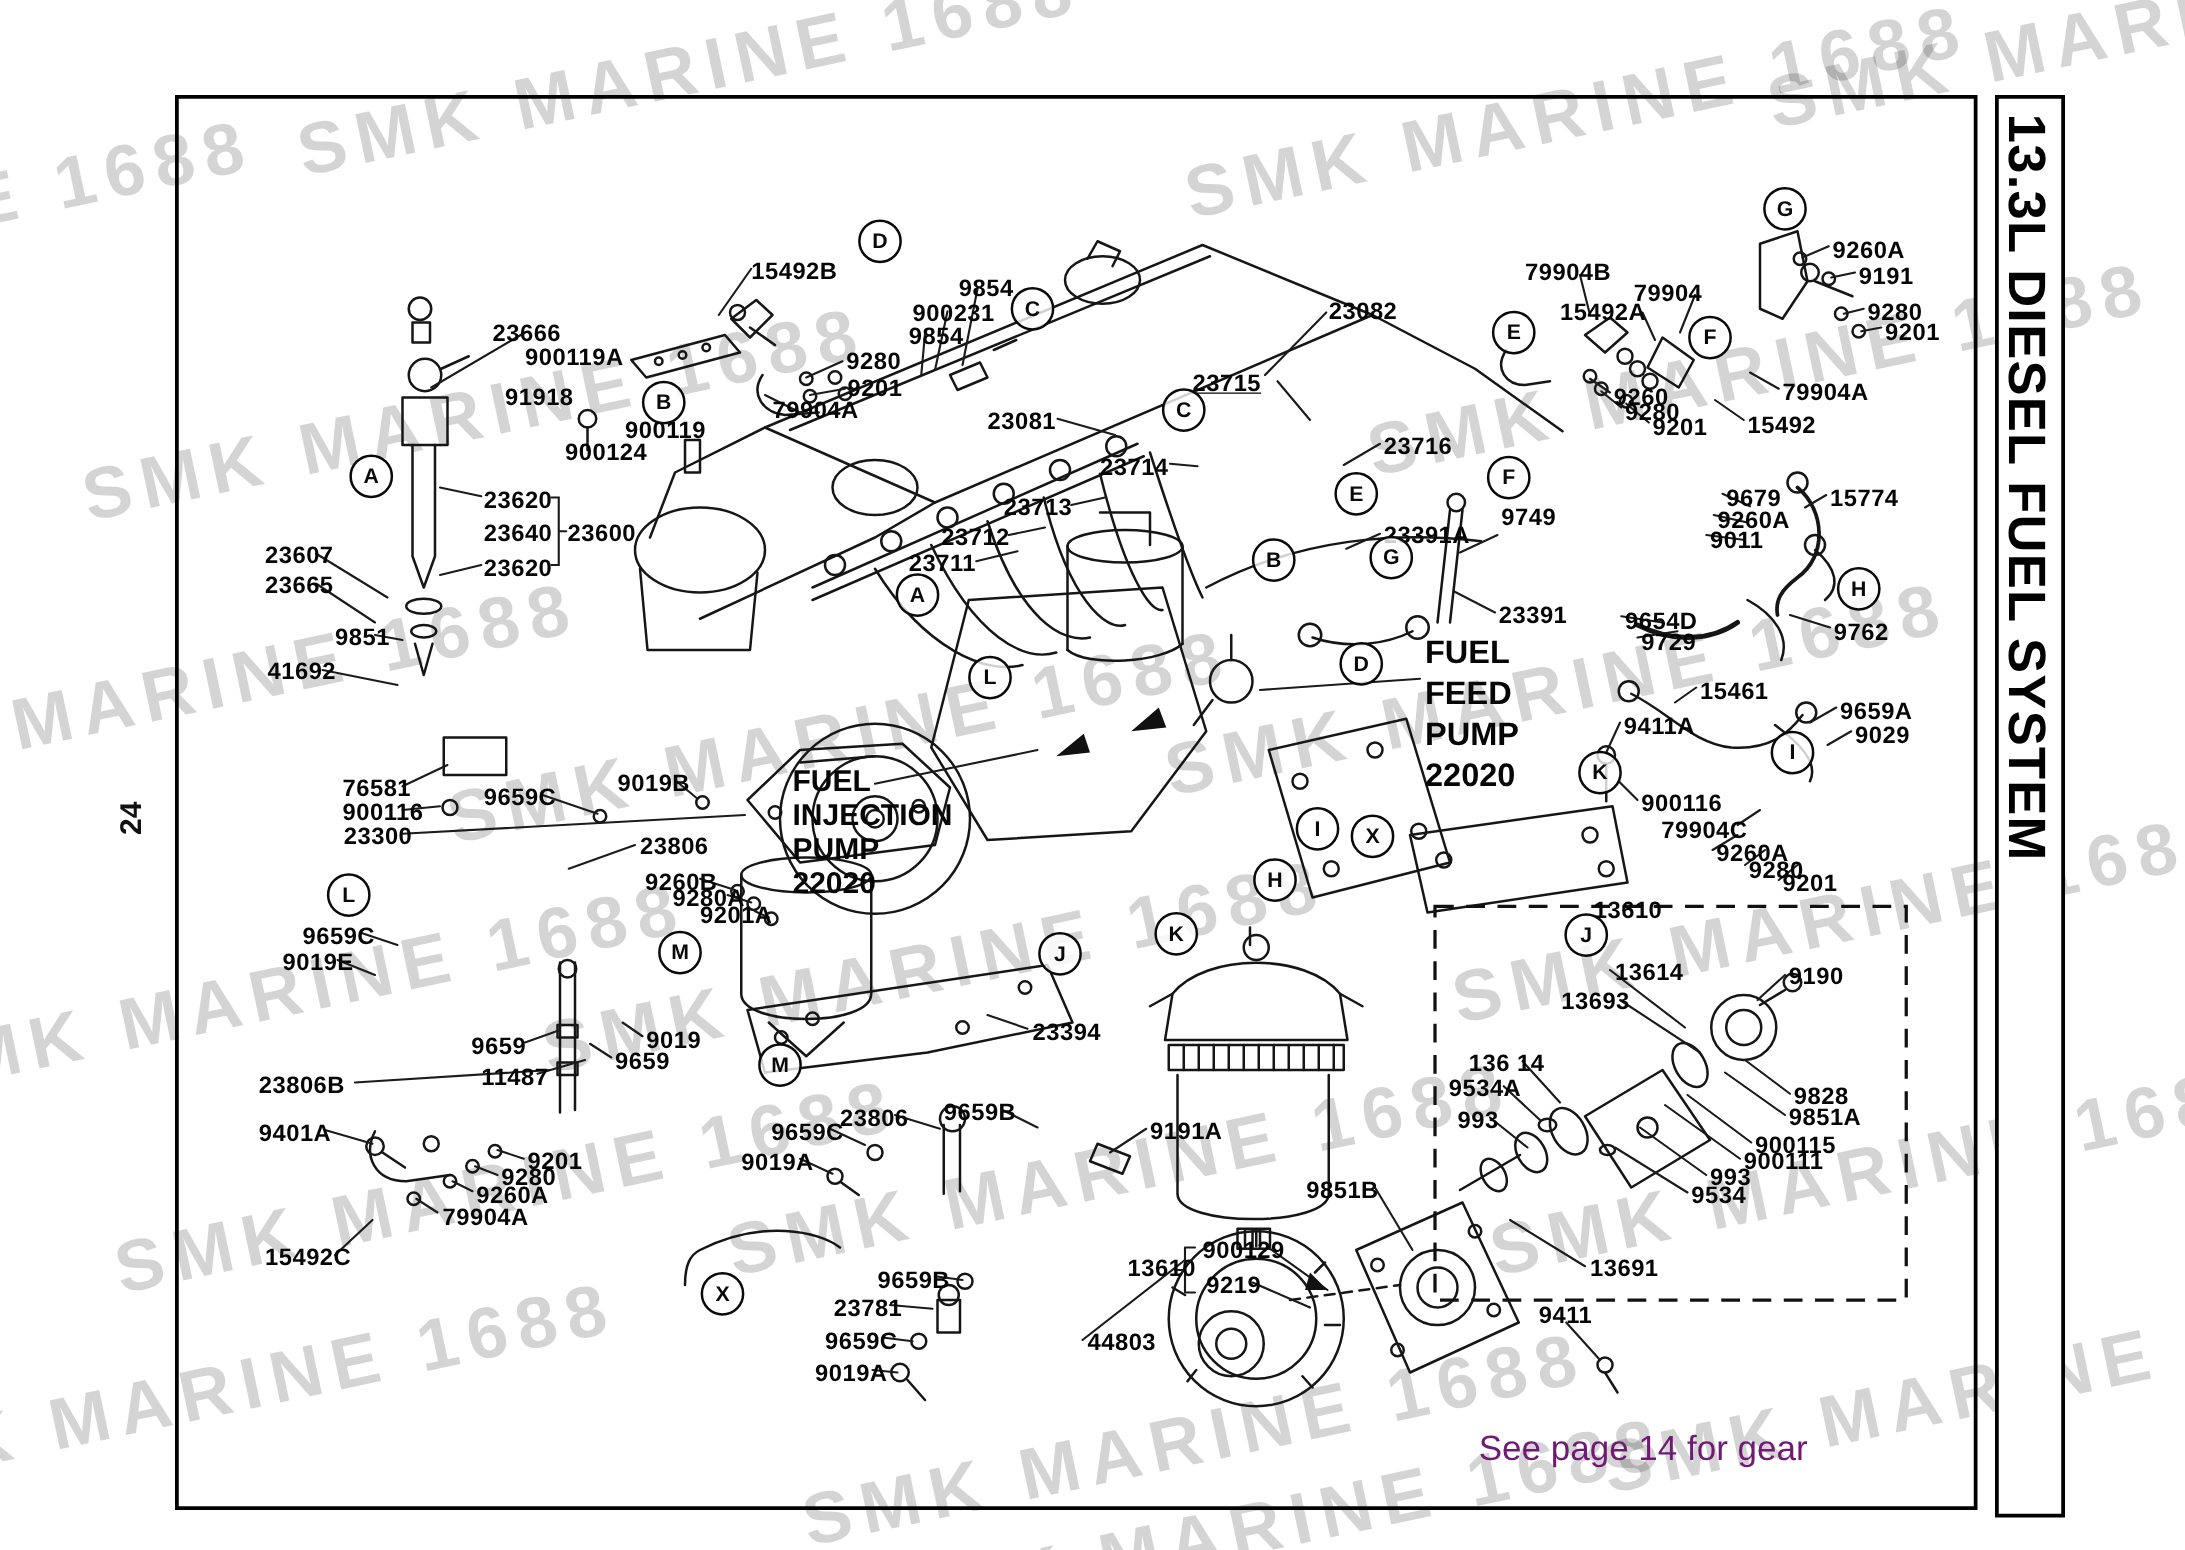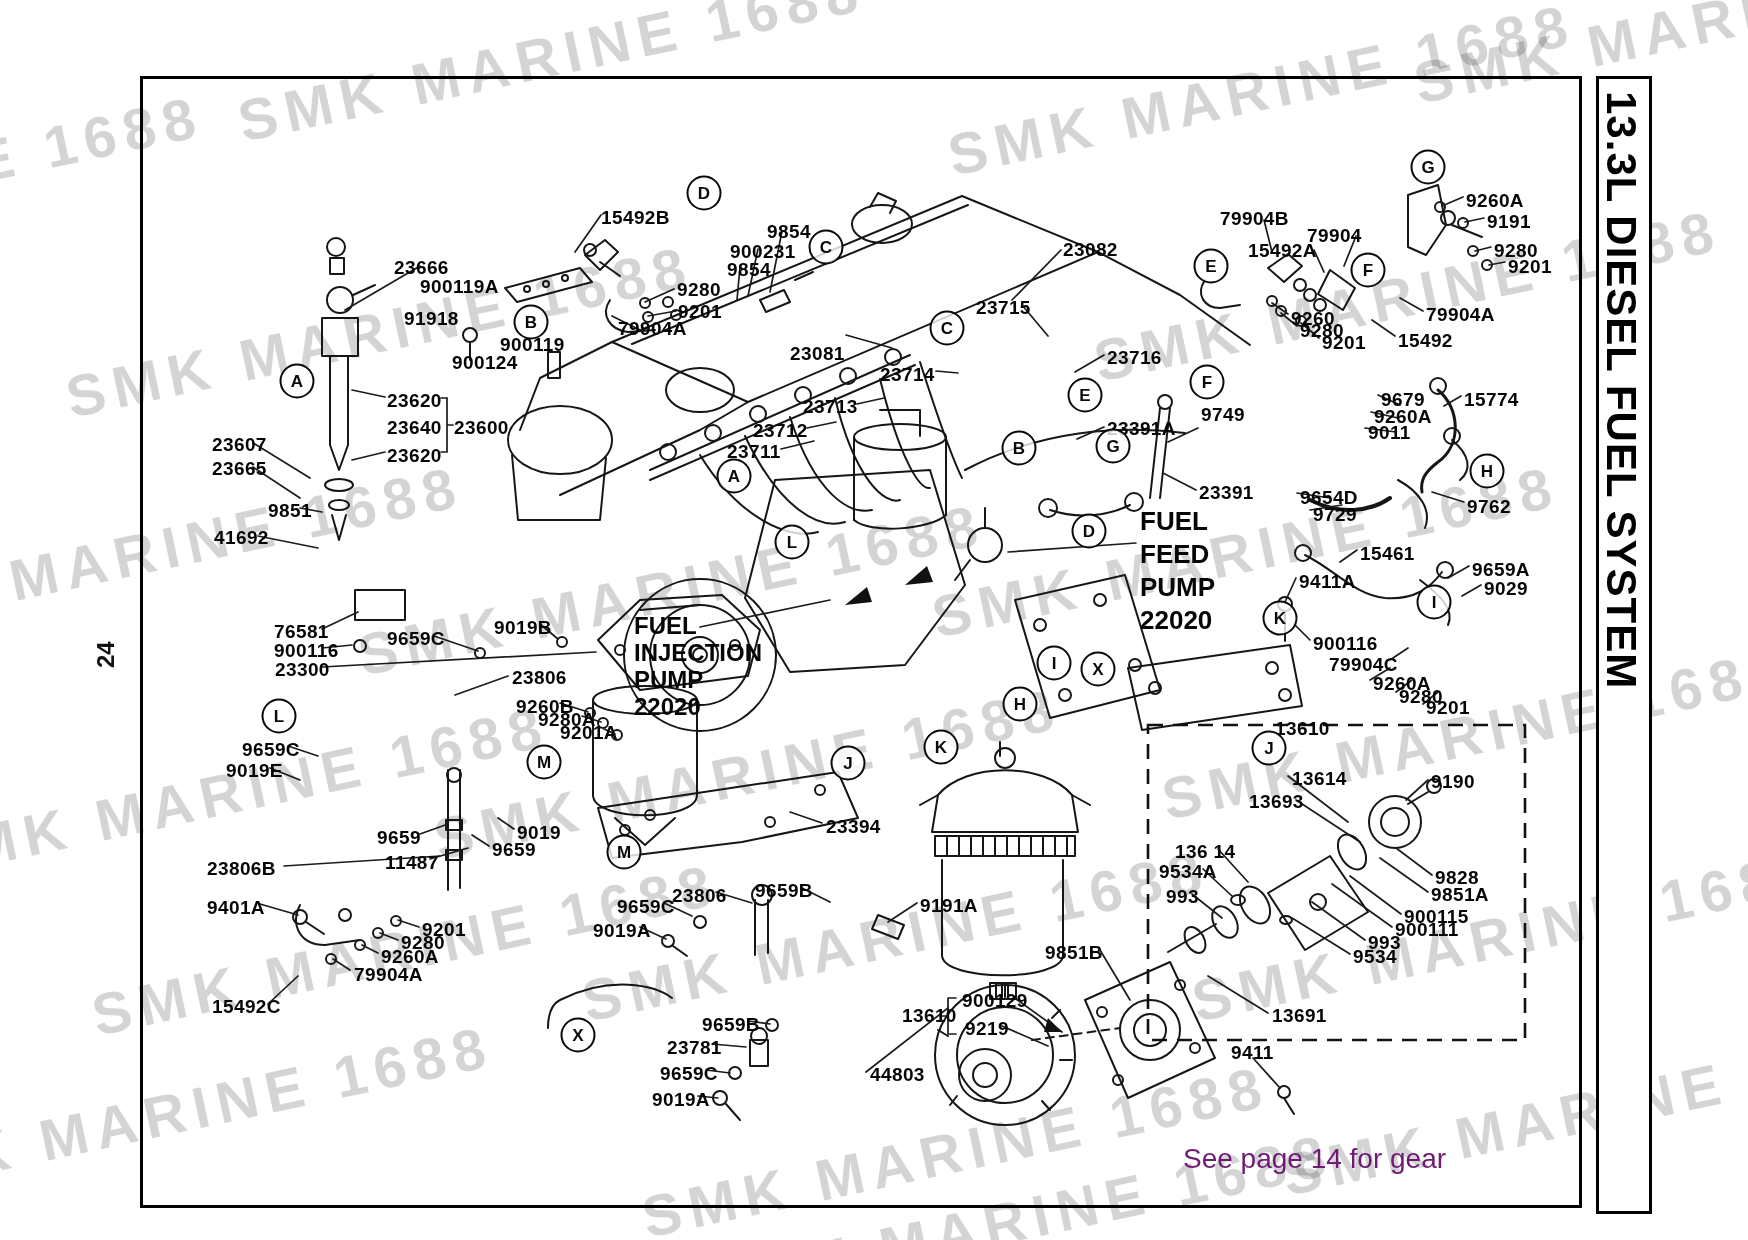--- a/index.html
+++ b/index.html
@@ -384,22 +384,22 @@
       <div class="plabel" style="left: 452px; top: 352px;">900124</div>
       <div class="plabel" style="left: 500px; top: 334px;">900119</div>
       <div class="plabel" style="left: 601px; top: 207px;">15492B</div>
       <div class="plabel" style="left: 767px; top: 221px;">9854</div>
       <div class="plabel" style="left: 730px; top: 241px;">900231</div>
       <div class="plabel" style="left: 727px; top: 259px;">9854</div>
       <div class="plabel" style="left: 677px; top: 279px;">9280</div>
       <div class="plabel" style="left: 678px; top: 301px;">9201</div>
       <div class="plabel" style="left: 618px; top: 318px;">79904A</div>
       <div class="plabel" style="left: 1063px; top: 239px;">23082</div>
-      <div class="plabel" style="left: 976px; top: 297px;">23715</div>
-      <div class="plabel" style="left: 790px; top: 343px; text-align: right;">23081</div>
+      <div class="plabel" style="left: 954px; top: 297px; text-decoration: underline;">23715</div>
+      <div class="plabel" style="left: 790px; top: 327px; text-align: right;">23081</div>
       <div class="plabel" style="left: 880px; top: 364px;">23714</div>
       <div class="plabel" style="left: 803px; top: 396px;">23713</div>
       <div class="plabel" style="left: 753px; top: 420px;">23712</div>
       <div class="plabel" style="left: 727px; top: 441px;">23711</div>
       <div class="plabel" style="left: 1107px; top: 347px;">23716</div>
       <div class="plabel" style="left: 1107px; top: 418px;">23391A</div>
       <div class="plabel" style="left: 1201px; top: 404px;">9749</div>
       <div class="plabel" style="left: 1199px; top: 482px;">23391</div>
       <div class="plabel" style="left: 1220px; top: 208px;">79904B</div>
       <div class="plabel" style="left: 1307px; top: 225px;">79904</div>

